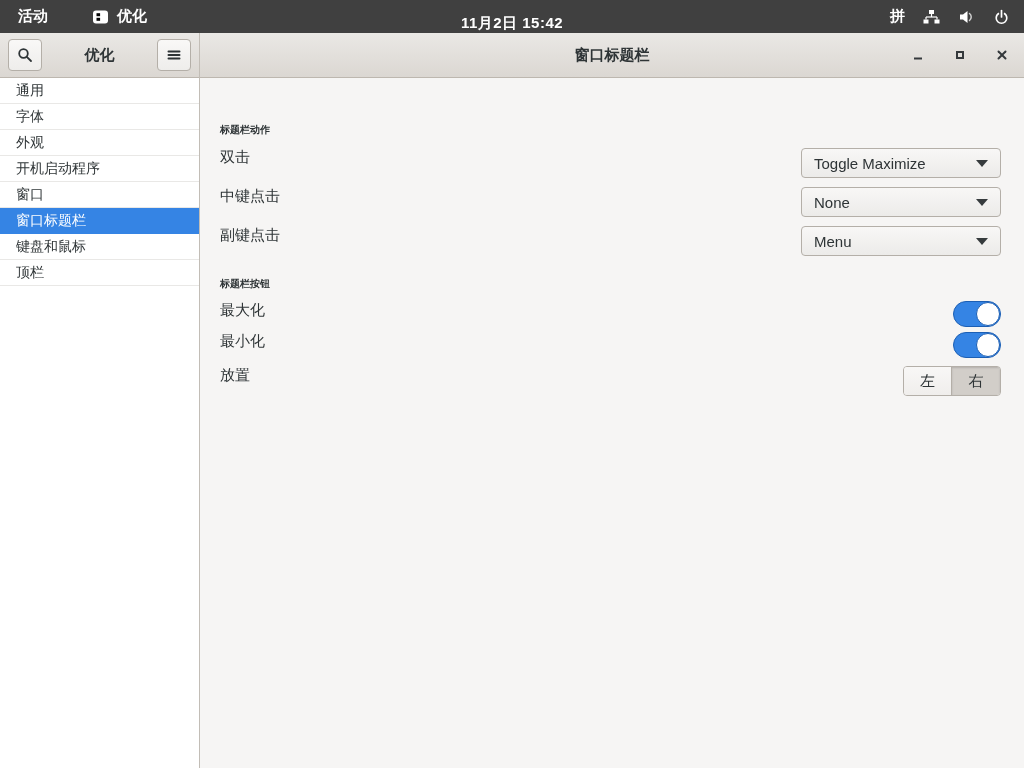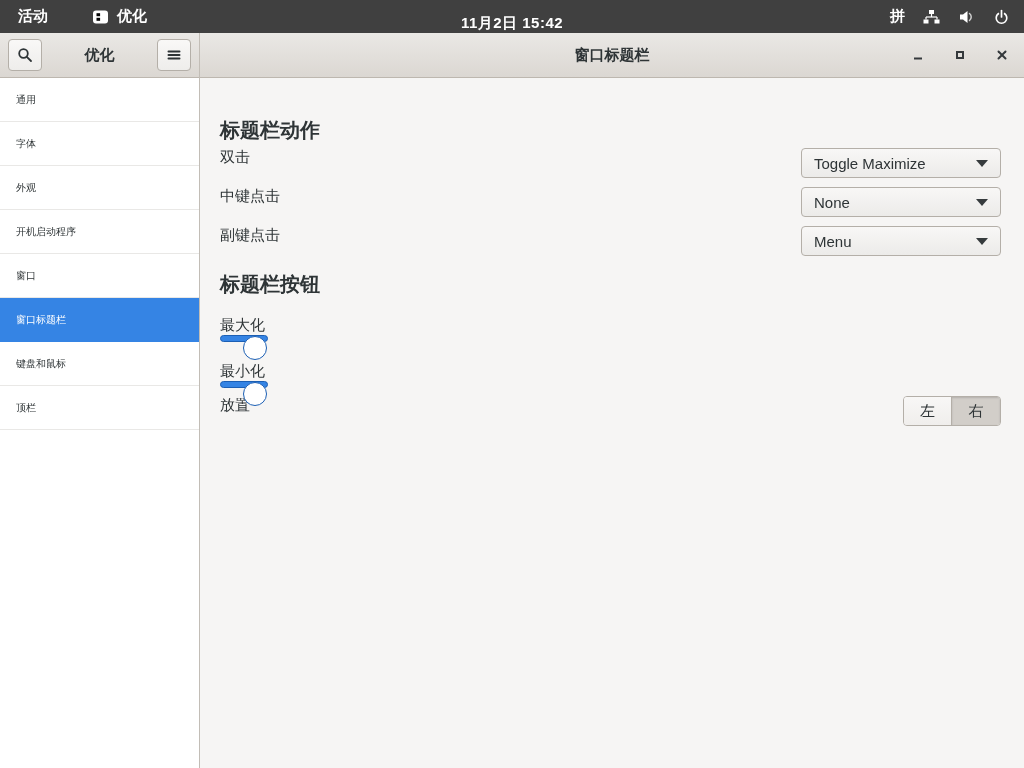--- a/index.html
+++ b/index.html
@@ -38,22 +38,22 @@
     padding: 0 8px;
   }
   .hdr-btn {
     width: 34px; height: 32px; border: 1px solid #b4afa8; border-radius: 4px;
     background: linear-gradient(#f9f8f7, #eeedeb);
     display: flex; align-items: center; justify-content: center; cursor: pointer;
   }
   .sidebar-title { font-weight: bold; font-size: 15px; }
   .sidebar-list { flex: 1; background: #ffffff; }
   .side-item {
-    height: 44px; display: flex; align-items: center;
-    padding-left: 16px; font-size: 10px;
+    height: 26px; display: flex; align-items: center;
+    padding-left: 16px; font-size: 14px;
     border-bottom: 1px solid #e9e8e6; background: #ffffff; cursor: pointer;
   }
   .side-item.selected { background: #3584e4; color: #ffffff; border-bottom-color: #3584e4; }
 
   
   .main { flex: 1; display: flex; flex-direction: column; background: #f6f5f4; }
   .main-header {
     height: 45px; flex: 0 0 45px;
     background: linear-gradient(#eae8e5, #dbd7d2);
     border-bottom: 1px solid #bdb7af;
@@ -61,41 +61,41 @@
   }
   .main-title { font-weight: bold; font-size: 15px; }
   .win-controls {
     position: absolute; right: 12px; top: 0; height: 100%;
     display: flex; align-items: center; gap: 22px;
   }
   .win-btn { width: 20px; height: 20px; display: flex; align-items: center; justify-content: center; cursor: pointer; }
 
   
   .content { padding: 40px 23px 0 20px; }
-  .section-heading { font-weight: bold; font-size: 20px; height: 24px; line-height: 24px; }
+  .section-heading { font-weight: bold; font-size: 10px; height: 24px; line-height: 24px; }
   .rows { margin-top: 6px; }
   .row { display: flex; align-items: flex-start; }
   .row-label { flex: 1; font-size: 15px; }
 
   .dd-row { height: 30px; margin-bottom: 9px; }
   .dd-row:last-child { margin-bottom: 0; gap: 32px; }
   .dropdown {
     width: 200px; height: 30px; border: 1px solid #b4afa8; border-radius: 4px;
     background: linear-gradient(#f8f7f6, #ecebe9);
     display: flex; align-items: center; padding: 0 12px; cursor: pointer;
   }
   .dropdown-value { flex: 1; font-size: 15px; color: #2e3436; }
   .caret {
     width: 0; height: 0;
     border-left: 6px solid transparent; border-right: 6px solid transparent;
     border-top: 7px solid #363b3d;
   }
 
   .heading-2 { margin-top: 16px; }
-  .toggle-row { height: 26px; margin-top: 20px; flex-direction: column; }
+  .toggle-row { height: 26px; margin-top: 5px; }
   .toggle {
     width: 48px; height: 26px; border-radius: 13px;
     background: #3584e4; border: 1px solid #1c5fb4;
     position: relative; cursor: pointer;
   }
   .toggle .knob {
     position: absolute; right: 0; top: 0;
     width: 24px; height: 24px; border-radius: 50%;
     background: #ffffff; border: 1px solid #1c5fb4;
   }

